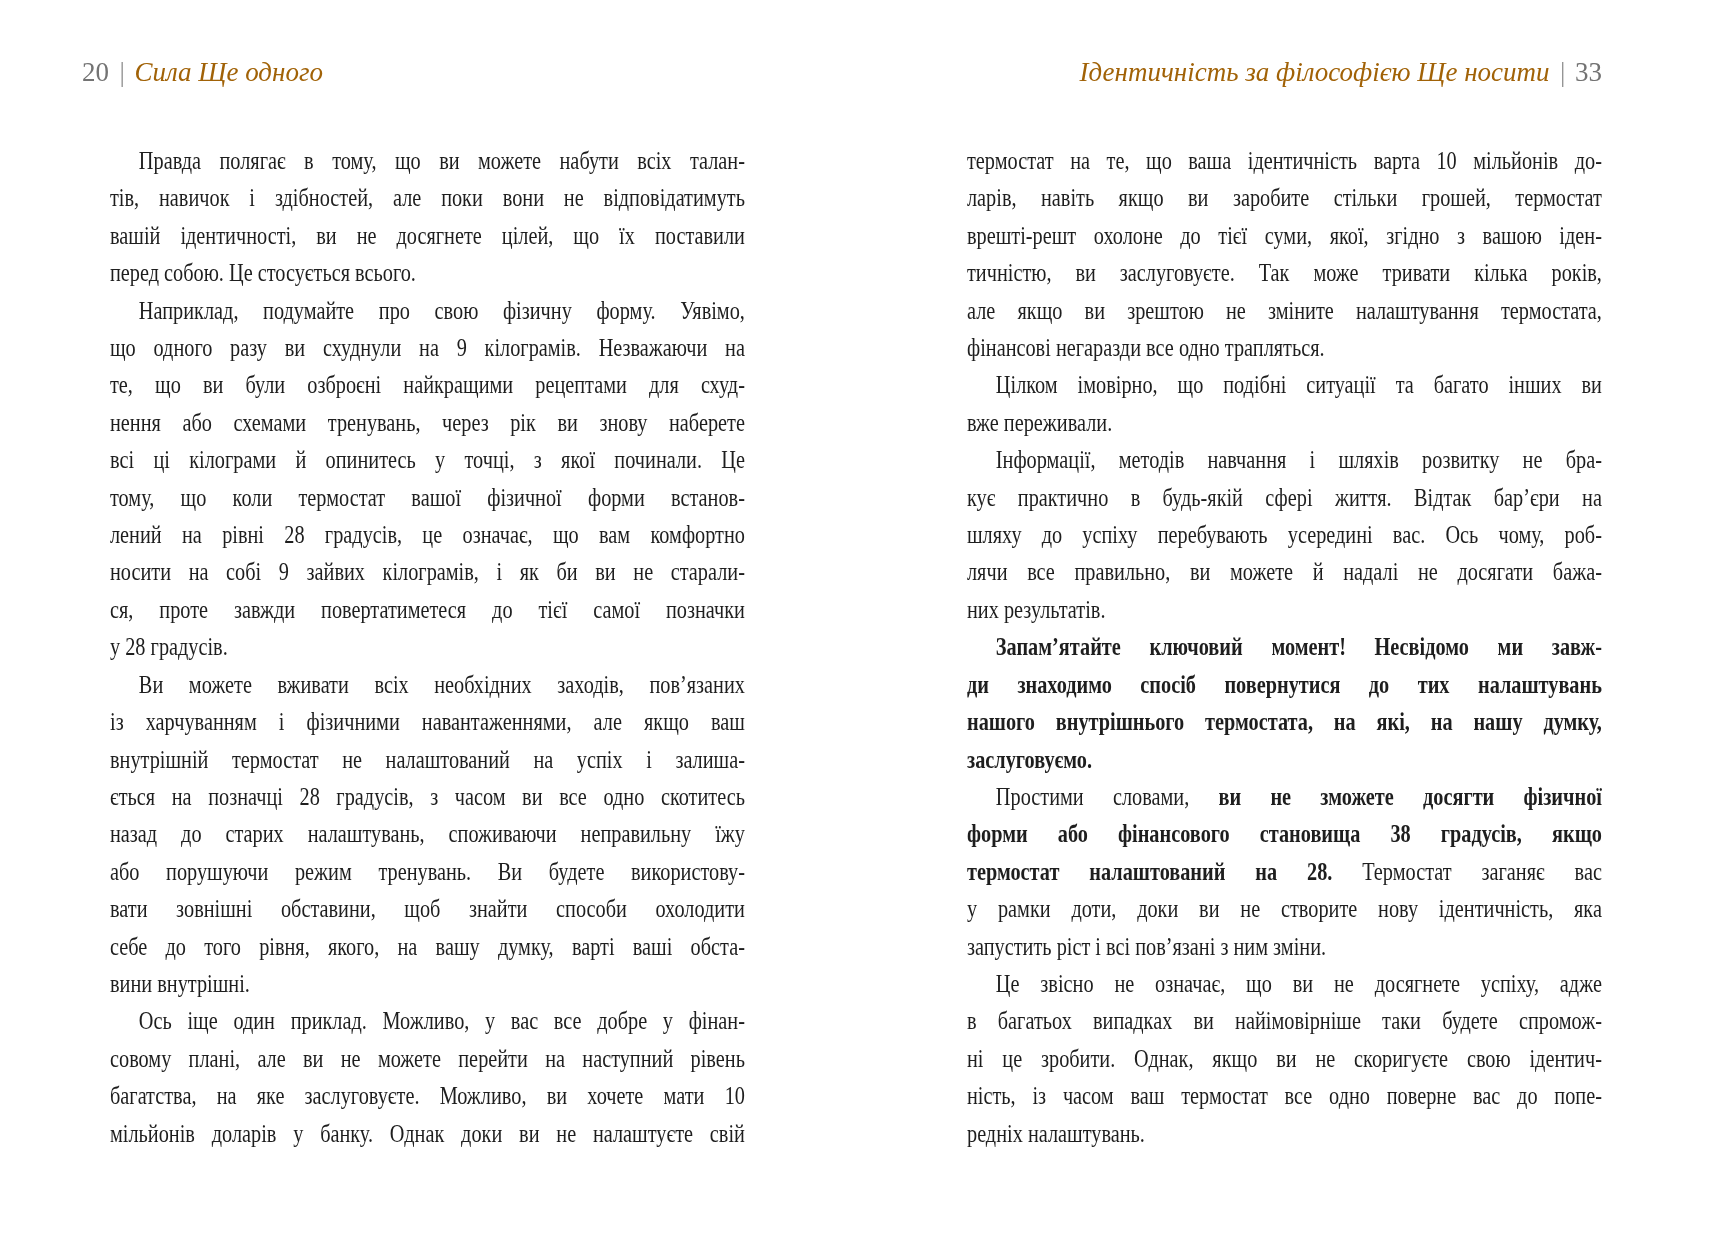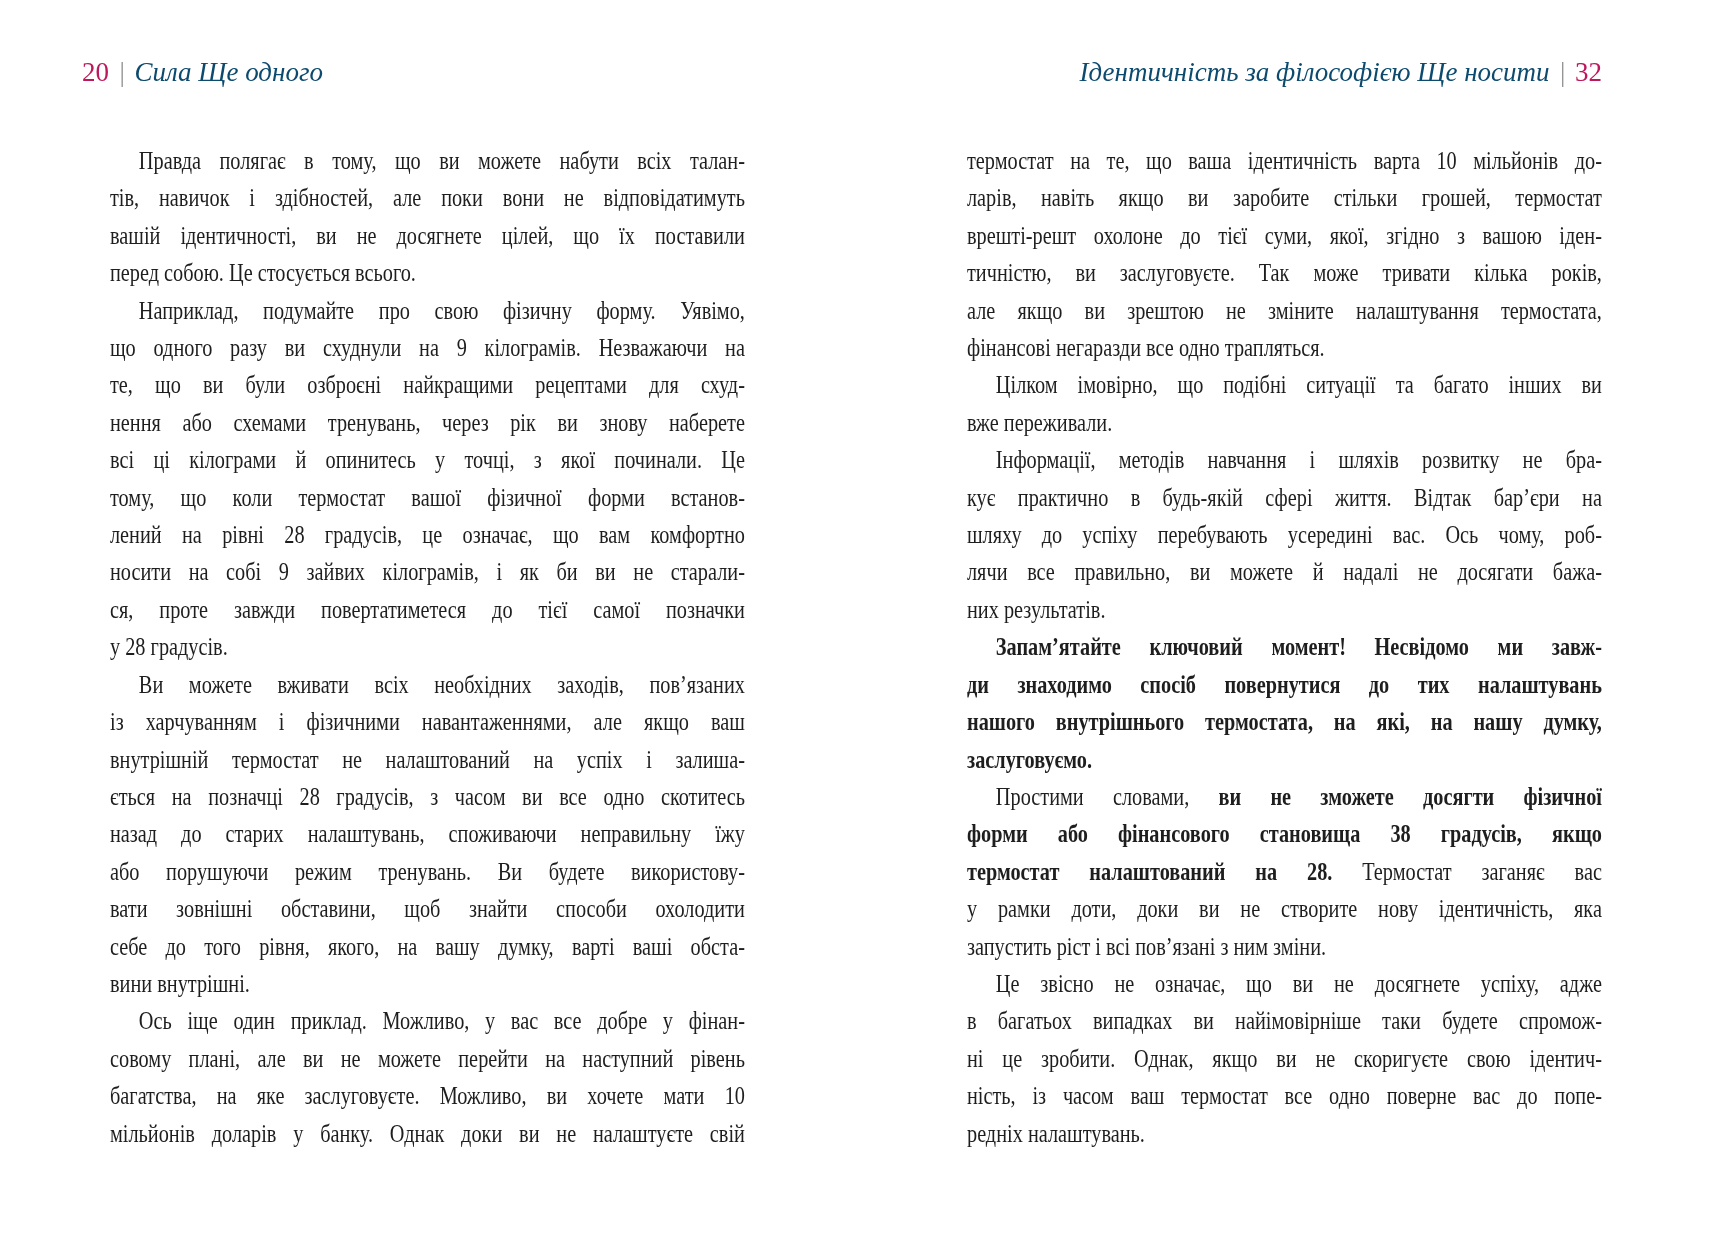--- a/index.html
+++ b/index.html
@@ -13,22 +13,22 @@
   .spread { position: absolute; inset: 0; }
 
   
   .page-header {
     position: absolute; top: 56px;
     font-size: 27px; line-height: 32px;
     color: #3e3e3e; white-space: nowrap;
   }
   .hdr-left  { left: 82px; }
   .hdr-right { left: 972px; width: 630px; text-align: right; }
-  .hdr-num   { color: #be185d; }
-  .hdr-title { font-style: italic; color: #0c4a6e; text-align: center; }
+  .hdr-num   { color: #737373; }
+  .hdr-title { font-style: italic; color: #a16207; text-align: center; }
   .hdr-sep   { font-style: italic; color: #949494; padding: 0 9px; font-weight: 400; }
 
   
   .column {
     position: absolute; top: 142px;
     width: 814px;
     font-size: 26px; line-height: 37.4px;
     color: #1e1e1e;
     transform: scaleX(0.78);
     transform-origin: 0 0;
@@ -90,21 +90,21 @@
         <div class="line first">Ось іще один приклад. Можливо, у вас все добре у фінан-</div>
         <div class="line">совому плані, але ви не можете перейти на наступний рівень</div>
         <div class="line">багатства, на яке заслуговуєте. Можливо, ви хочете мати 10</div>
         <div class="line">мільйонів доларів у банку. Однак доки ви не налаштуєте свій</div>
       </div>
     </div>
   </div>
 
   <div>
     <div class="page-header hdr-right">
-      <span class="hdr-title">Ідентичність за філософією Ще носити</span><span class="hdr-sep">|</span><span class="hdr-num">32</span>
+      <span class="hdr-title">Ідентичність за філософією Ще носити</span><span class="hdr-sep">|</span><span class="hdr-num">33</span>
     </div>
 
     <div class="column col-right">
       <div class="para">
         <div class="line">термостат на те, що ваша ідентичність варта 10 мільйонів до-</div>
         <div class="line">ларів, навіть якщо ви заробите стільки грошей, термостат</div>
         <div class="line">врешті-решт охолоне до тієї суми, якої, згідно з вашою іден-</div>
         <div class="line">тичністю, ви заслуговуєте. Так може тривати кілька років,</div>
         <div class="line">але якщо ви зрештою не зміните налаштування термостата,</div>
         <div class="line last">фінансові негаразди все одно трапляться.</div>

